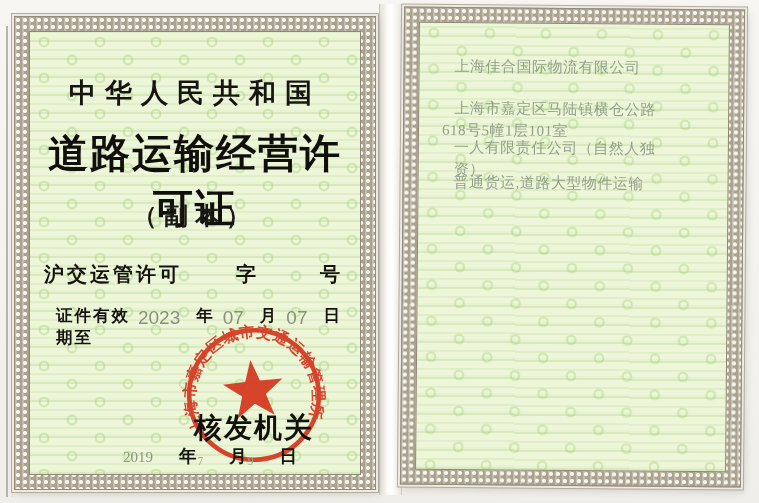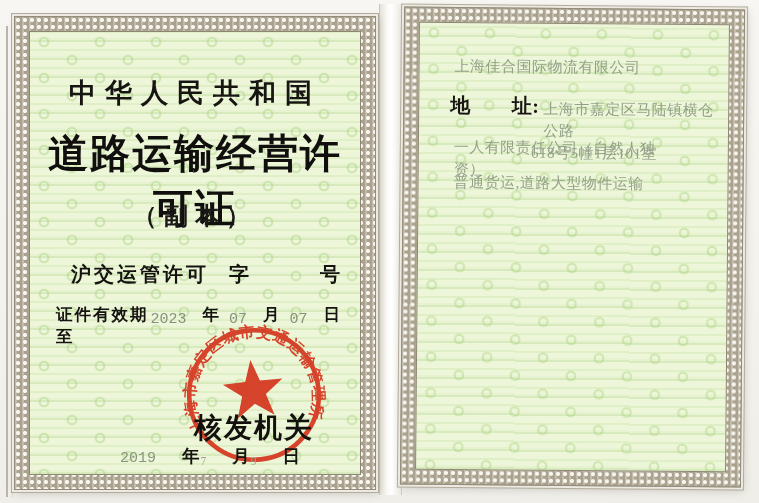--- a/index.html
+++ b/index.html
@@ -21,34 +21,34 @@
       radial-gradient(circle at 42px 28px,rgba(150,200,100,0) 3px,rgba(150,200,100,.32) 3.5px,rgba(150,200,100,.32) 5px,rgba(150,200,100,0) 5.8px),
       repeating-linear-gradient(0deg,rgba(128,184,78,.20) 0 2px,rgba(128,184,78,.06) 2px 4px,rgba(128,184,78,0) 4px 9px,rgba(160,206,112,.18) 9px 11px,rgba(160,206,112,0) 11px 18px);
     background-size:56px 36px,56px 36px,auto;overflow:hidden;}
   .page-left{left:14px;top:16px;width:362px;height:474px;}
   .page-right{left:402px;top:8px;width:341px;height:478px;transform:rotate(.5deg);}
   .abs{position:absolute;}
   
   .country{top:43px;left:0;right:0;text-align:center;font-size:27px;font-weight:600;letter-spacing:9px;color:#171512;font-family:"Liberation Serif",serif;}
   .big-title{top:94px;left:0;right:0;text-align:center;font-size:40px;font-weight:800;letter-spacing:2px;color:#100f0d;font-family:"DejaVu Sans",sans-serif;}
   .copy-type{top:168px;left:0;right:0;text-align:center;font-size:24px;letter-spacing:7px;font-weight:600;color:#1b1916;}
-  .license-line{top:229px;left:41px;right:14px;display:flex;align-items:center;font-weight:700;color:#15130f;}
+  .license-line{top:229px;left:14px;right:14px;display:flex;align-items:center;font-weight:700;color:#15130f;gap:34px;}
   .license-prefix{font-size:20px;letter-spacing:3px;}
   .license-zi{font-size:20px;margin-left:20px;}
   .license-number{font-size:17px;margin-left:18px;font-family:"Liberation Serif",serif;font-weight:400;color:#6d766a;letter-spacing:1.5px;transform:translateY(2px);}
   .license-suffix{font-size:20px;margin-left:auto;margin-right:6px;}
   .validity-line{top:272px;left:26px;right:10px;display:flex;align-items:baseline;color:#15130f;font-weight:700;}
   .validity-label{font-size:16.5px;letter-spacing:2px;}
-  .v{font-family:Liberation Mono, monospace;font-weight:400;color:#86917d;font-size:15px;transform:translateY(3px);}
+  .v{font-family:Liberation Sans, sans-serif;font-weight:400;color:#86917d;font-size:19px;transform:translateY(3px);}
   .u{font-size:16.5px;font-weight:700;}
   .validity-line .u{margin-left:16px;margin-right:10px;}
   .seal{top:289px;left:150px;width:148px;height:148px;transform:rotate(-6deg);opacity:.93;}
   .issuer{top:377px;left:148px;width:152px;text-align:center;font-size:28px;font-weight:700;letter-spacing:2px;color:#12110e;}
   .issue-date{top:412px;left:60px;right:30px;display:flex;justify-content:center;align-items:baseline;color:#15130f;}
-  .issue-date .year{font-family:Liberation Mono, monospace;color:#8b9582;font-size:15px;}
+  .issue-date .year{font-family:Liberation Serif, serif;color:#8b9582;font-size:15px;}
   .issue-date .u{font-size:17.5px;margin-left:26px;margin-right:0;}
   .issue-date .u:first-of-type{margin-left:0;}
   .small-digit{font-family:"Liberation Serif",serif;color:#9aa48f;font-size:11.5px;transform:translateY(3px);margin-left:1px;}
   
   .field{position:absolute;left:31px;right:6px;display:flex;align-items:flex-start;color:#191713;}
   .field .label{font-size:20px;font-weight:700;white-space:nowrap;letter-spacing:.5px;flex:0 0 auto;}
   .field .value{font-size:15px;color:#93a088;margin-left:4px;transform:translateY(6px);letter-spacing:.5px;line-height:1.45;}
   .f1{top:27px;} .f2{top:69px;} .f3{top:108px;} .f4{top:143px;}
   .f2 .line2{margin-left:-12px;}
   .f3 .value{max-width:218px;}
@@ -107,21 +107,20 @@
   </div>
 
   <div class="page page-right">
     <div class="page-inner">
 
       <div class="field f1">
         <span class="value">上海佳合国际物流有限公司</span>
       </div>
 
       <div class="field f2">
-        <span class="label">地　　址:</span>
         <span class="value">
           <span class="line1">上海市嘉定区马陆镇横仓公路</span><br>
           <span class="line2">618号5幢1层101室</span>
         </span>
       </div>
 
       <div class="field f3">
         <span class="value">一人有限责任公司（自然人独资）</span>
       </div>
 

